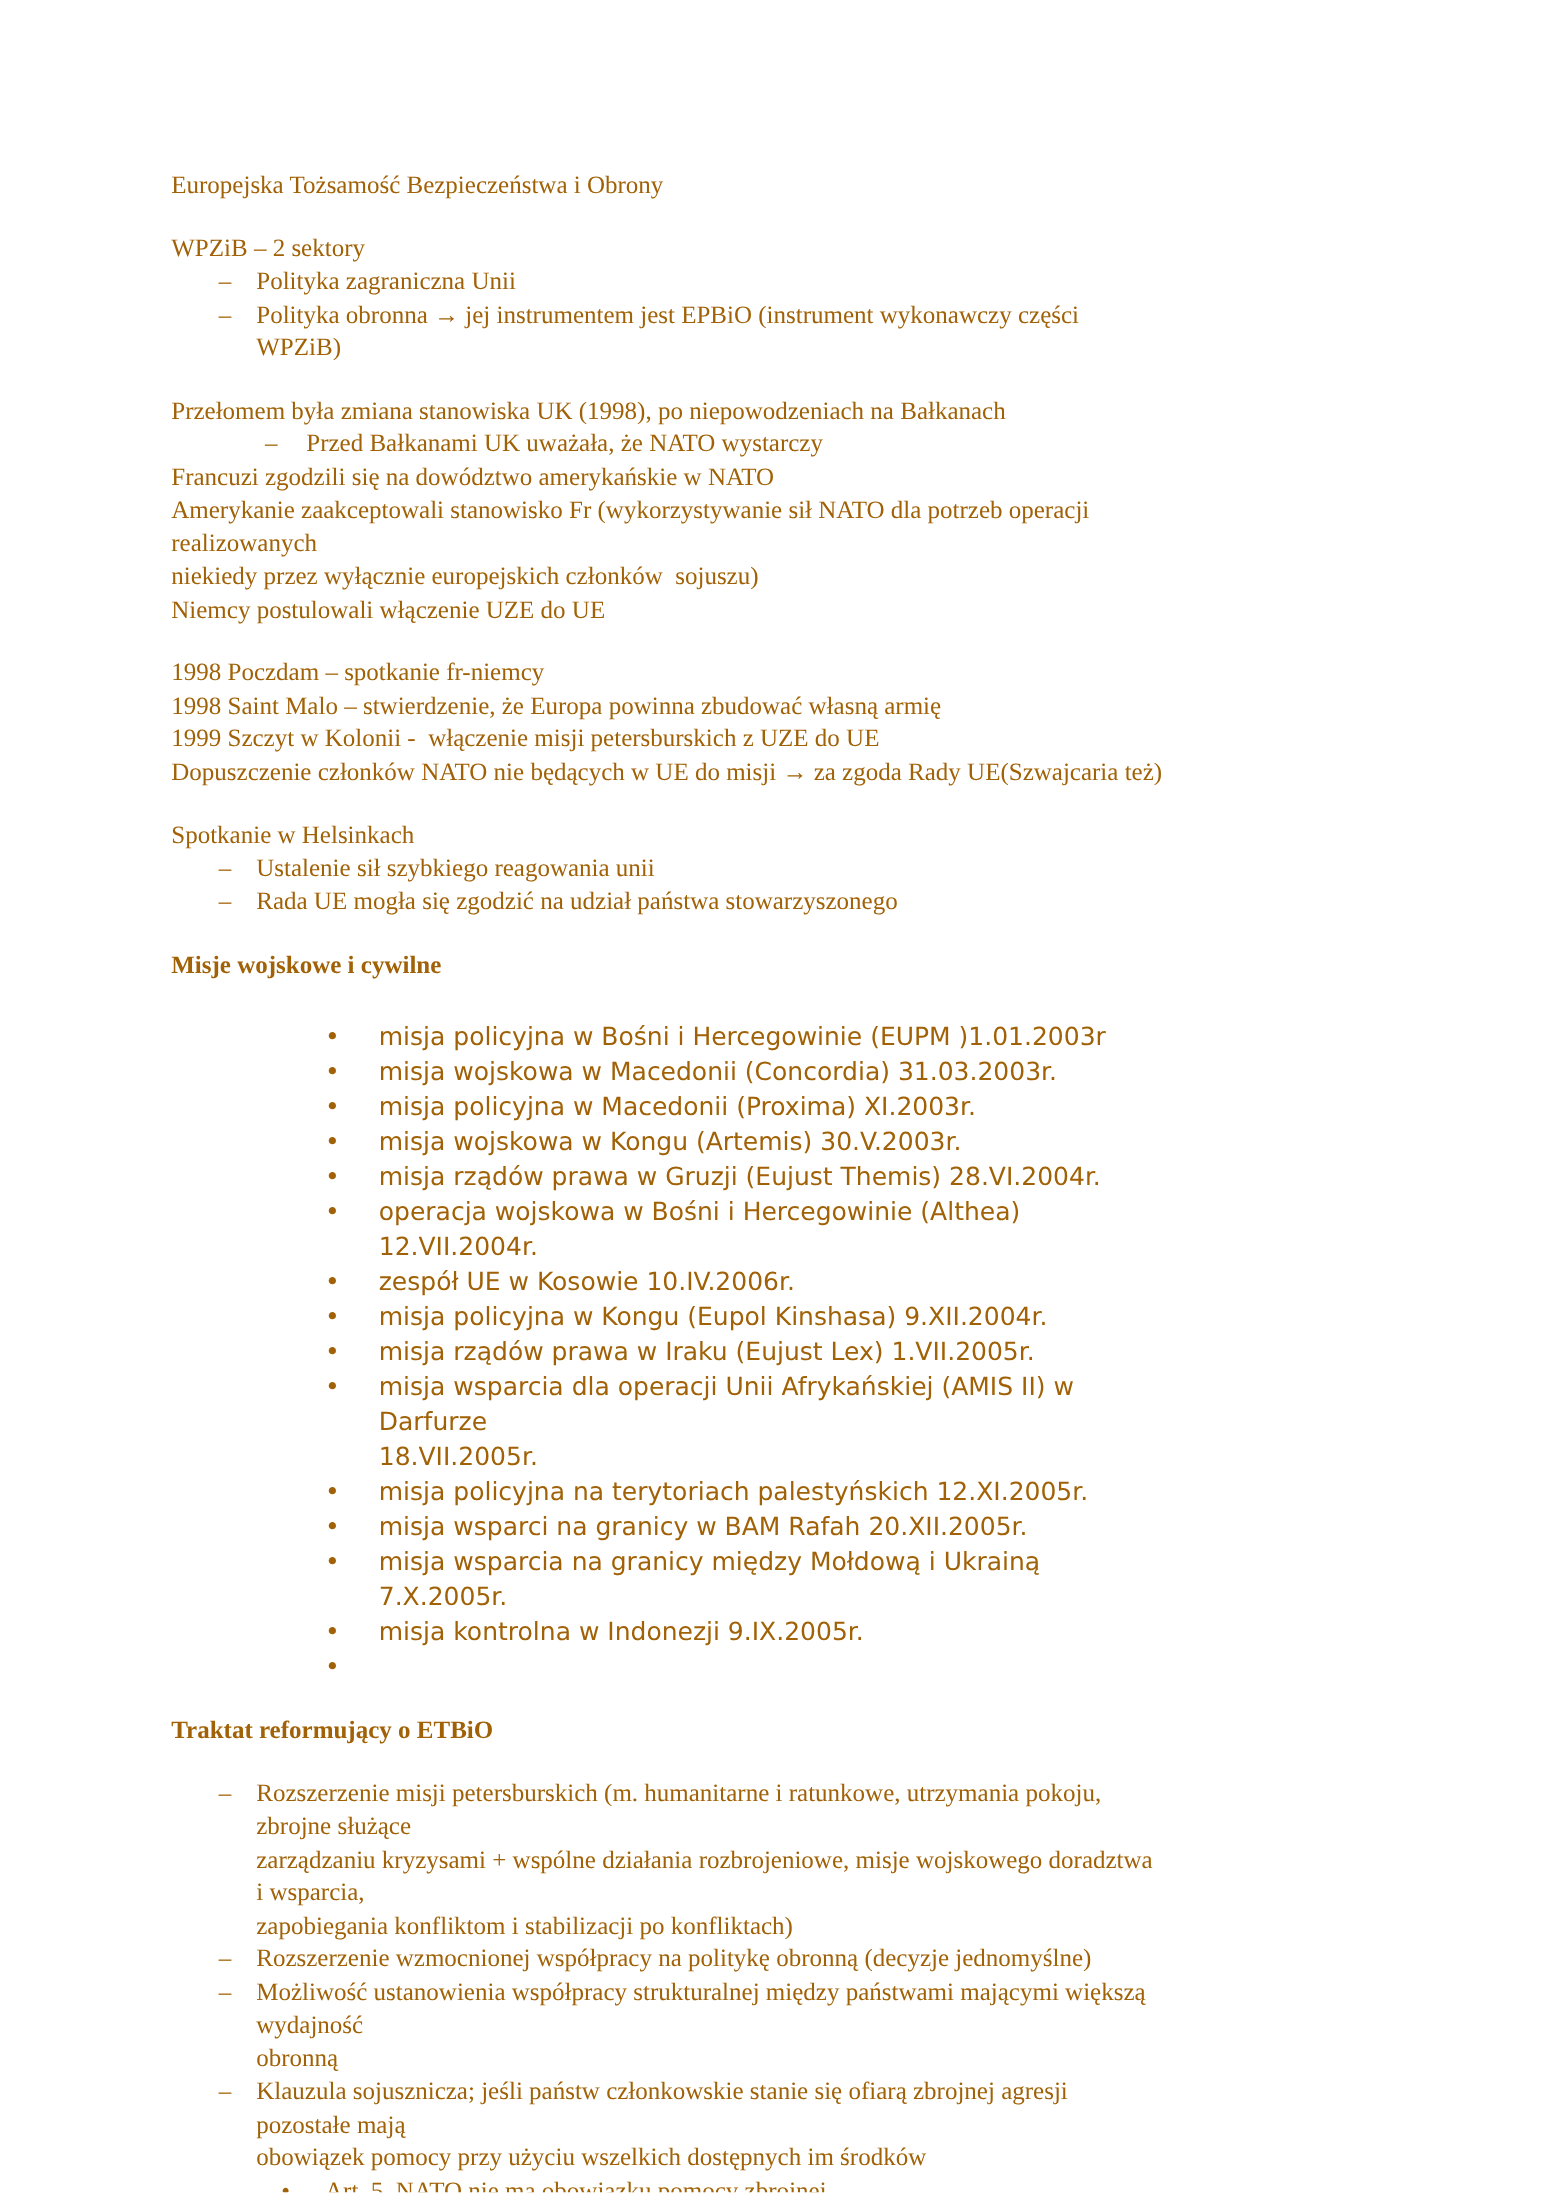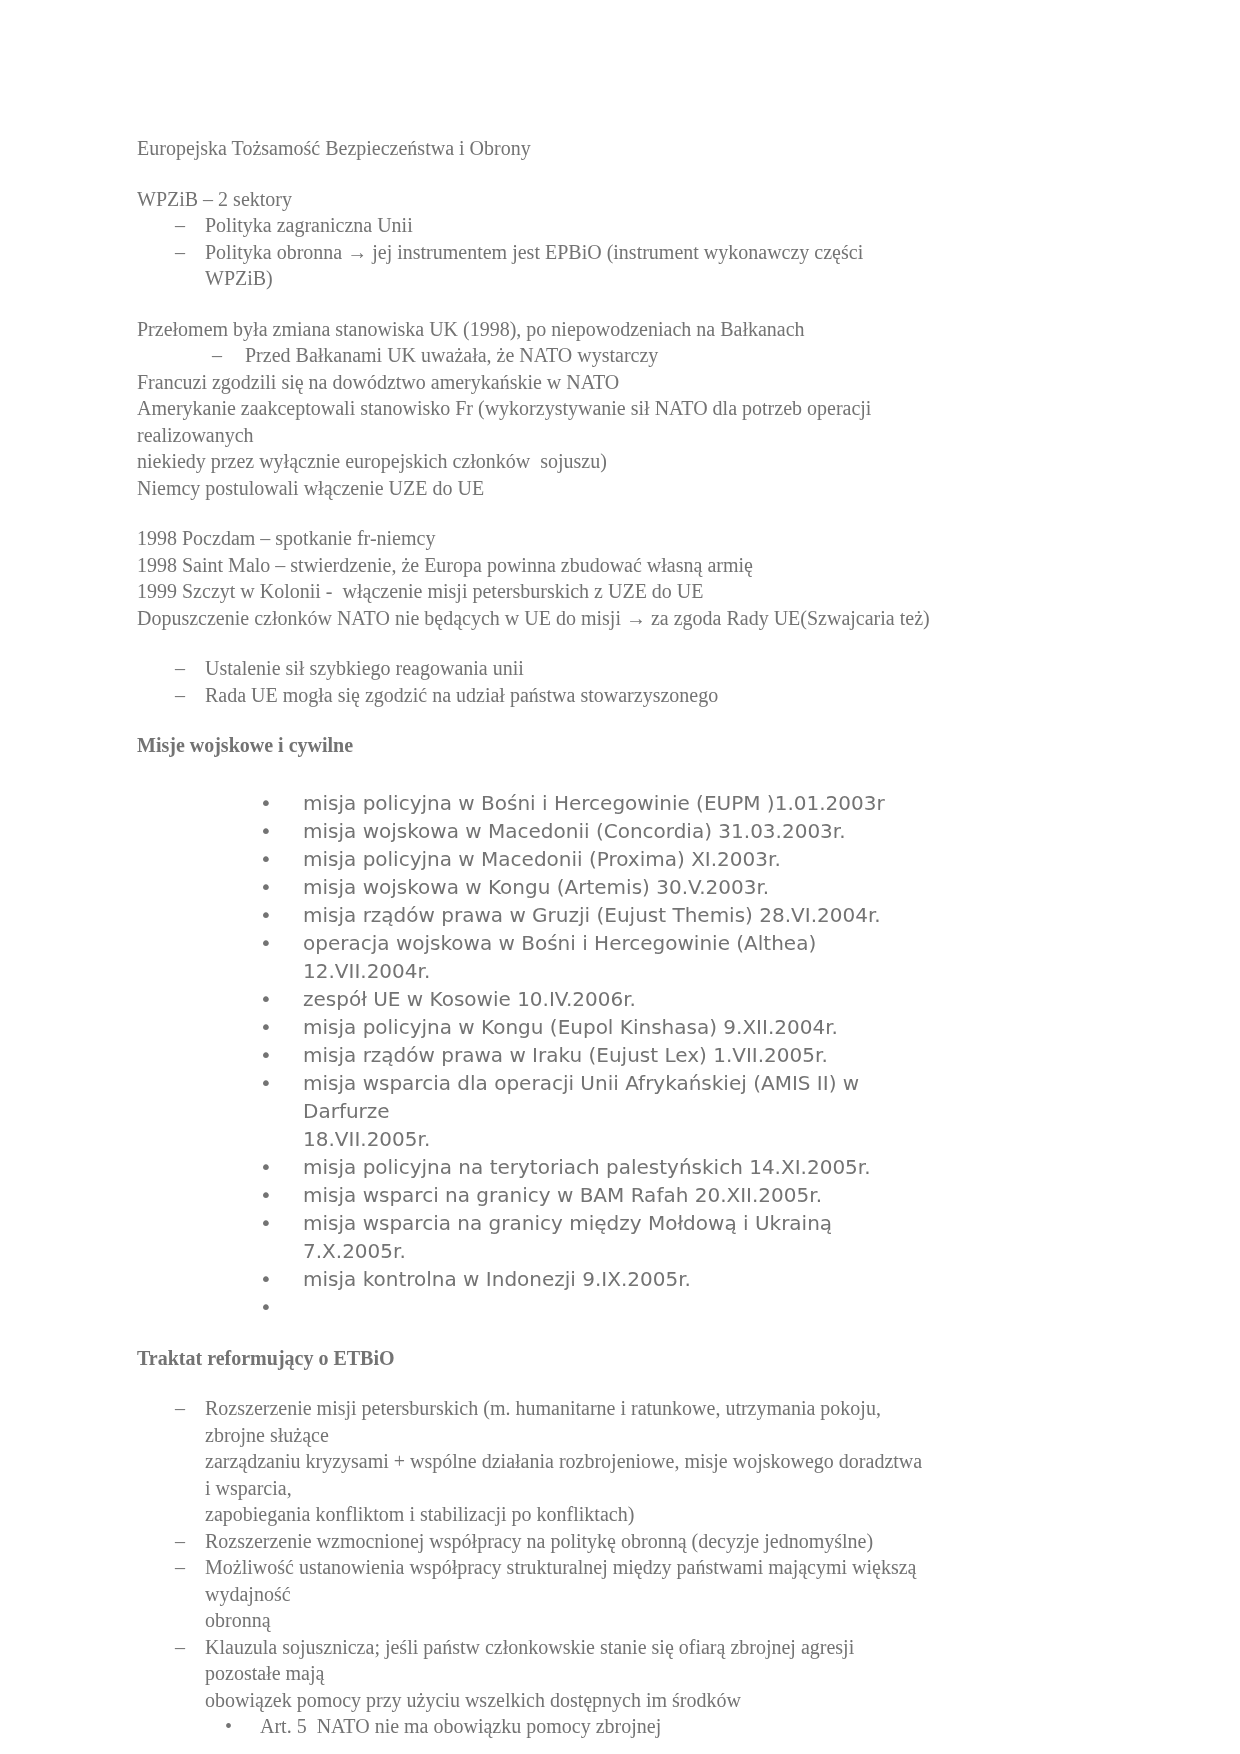--- a/index.html
+++ b/index.html
@@ -3,21 +3,21 @@
 <meta charset="utf-8">
 <style>
   html, body { margin: 0; padding: 0; background: #ffffff; }
   .page {
     position: relative;
     width: 1020px;
     height: 1754px;
     background: #ffffff;
     box-sizing: border-box;
     padding: 135px 88px 0 137px;
-    color: #737373;
+    color: #a16207;
     font-family: "Liberation Serif", serif;
     font-size: 20px;
     line-height: 26.5px;
     overflow: hidden;
   }
   .block { white-space: pre-wrap; margin: 0; }
   .h { font-weight: bold; }
   .gap { width: 100%; }
 
   .li { display: flex; }
@@ -47,37 +47,38 @@
     <div class="block p">Francuzi zgodzili się na dowództwo amerykańskie w NATO</div>
     <div class="block p">Amerykanie zaakceptowali stanowisko Fr (wykorzystywanie sił NATO dla potrzeb operacji realizowanych
 niekiedy przez wyłącznie europejskich członków  sojuszu)</div>
     <div class="block p">Niemcy postulowali włączenie UZE do UE</div>
     <div class="gap" style="height: 24px;"></div>
     <div class="block p">1998 Poczdam – spotkanie fr-niemcy</div>
     <div class="block p">1998 Saint Malo – stwierdzenie, że Europa powinna zbudować własną armię</div>
     <div class="block p">1999 Szczyt w Kolonii -  włączenie misji petersburskich z UZE do UE</div>
     <div class="block p">Dopuszczenie członków NATO nie będących w UE do misji → za zgoda Rady UE(Szwajcaria też)</div>
     <div class="gap" style="height: 24px;"></div>
+    <div class="block p">Spotkanie w Helsinkach</div>
     <div class="block li dash1"><span class="marker">–</span><span class="text">Ustalenie sił szybkiego reagowania unii</span></div>
     <div class="block li dash1"><span class="marker">–</span><span class="text">Rada UE mogła się zgodzić na udział państwa stowarzyszonego</span></div>
     <div class="gap" style="height: 24px;"></div>
     <div class="block h">Misje wojskowe i cywilne</div>
     <div class="gap" style="height: 30px;"></div>
     <div class="block li bullet"><span class="marker">•</span><span class="text">misja policyjna w Bośni i Hercegowinie (EUPM )1.01.2003r</span></div>
     <div class="block li bullet"><span class="marker">•</span><span class="text">misja wojskowa w Macedonii (Concordia) 31.03.2003r.</span></div>
     <div class="block li bullet"><span class="marker">•</span><span class="text">misja policyjna w Macedonii (Proxima) XI.2003r.</span></div>
     <div class="block li bullet"><span class="marker">•</span><span class="text">misja wojskowa w Kongu (Artemis) 30.V.2003r.</span></div>
     <div class="block li bullet"><span class="marker">•</span><span class="text">misja rządów prawa w Gruzji (Eujust Themis) 28.VI.2004r.</span></div>
     <div class="block li bullet"><span class="marker">•</span><span class="text">operacja wojskowa w Bośni i Hercegowinie (Althea) 12.VII.2004r.</span></div>
     <div class="block li bullet"><span class="marker">•</span><span class="text">zespół UE w Kosowie 10.IV.2006r.</span></div>
     <div class="block li bullet"><span class="marker">•</span><span class="text">misja policyjna w Kongu (Eupol Kinshasa) 9.XII.2004r.</span></div>
     <div class="block li bullet"><span class="marker">•</span><span class="text">misja rządów prawa w Iraku (Eujust Lex) 1.VII.2005r.</span></div>
     <div class="block li bullet"><span class="marker">•</span><span class="text">misja wsparcia dla operacji Unii Afrykańskiej (AMIS II) w Darfurze
 18.VII.2005r.</span></div>
-    <div class="block li bullet"><span class="marker">•</span><span class="text">misja policyjna na terytoriach palestyńskich 14.XI.2005r.</span></div>
+    <div class="block li bullet"><span class="marker">•</span><span class="text">misja policyjna na terytoriach palestyńskich 12.XI.2005r.</span></div>
     <div class="block li bullet"><span class="marker">•</span><span class="text">misja wsparci na granicy w BAM Rafah 20.XII.2005r.</span></div>
     <div class="block li bullet"><span class="marker">•</span><span class="text">misja wsparcia na granicy między Mołdową i Ukrainą 7.X.2005r.</span></div>
     <div class="block li bullet"><span class="marker">•</span><span class="text">misja kontrolna w Indonezji 9.IX.2005r.</span></div>
     <div class="block li bullet"><span class="marker">•</span></div>
     <div class="gap" style="height: 24px;"></div>
     <div class="block h">Traktat reformujący o ETBiO</div>
     <div class="gap" style="height: 24px;"></div>
     <div class="block li dash1"><span class="marker">–</span><span class="text">Rozszerzenie misji petersburskich (m. humanitarne i ratunkowe, utrzymania pokoju, zbrojne służące
 zarządzaniu kryzysami + wspólne działania rozbrojeniowe, misje wojskowego doradztwa i wsparcia,
 zapobiegania konfliktom i stabilizacji po konfliktach)</span></div>

